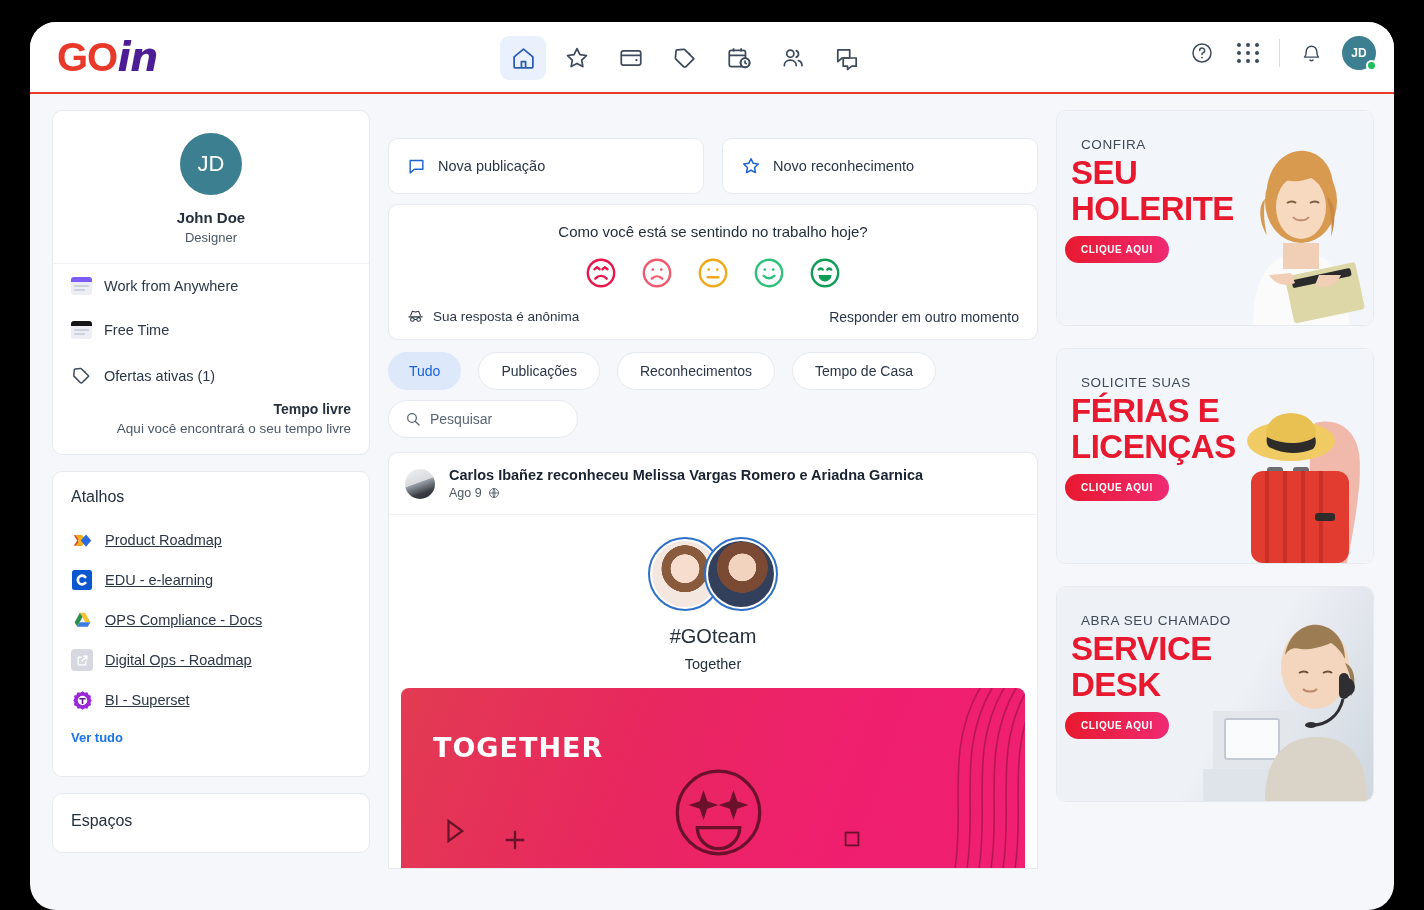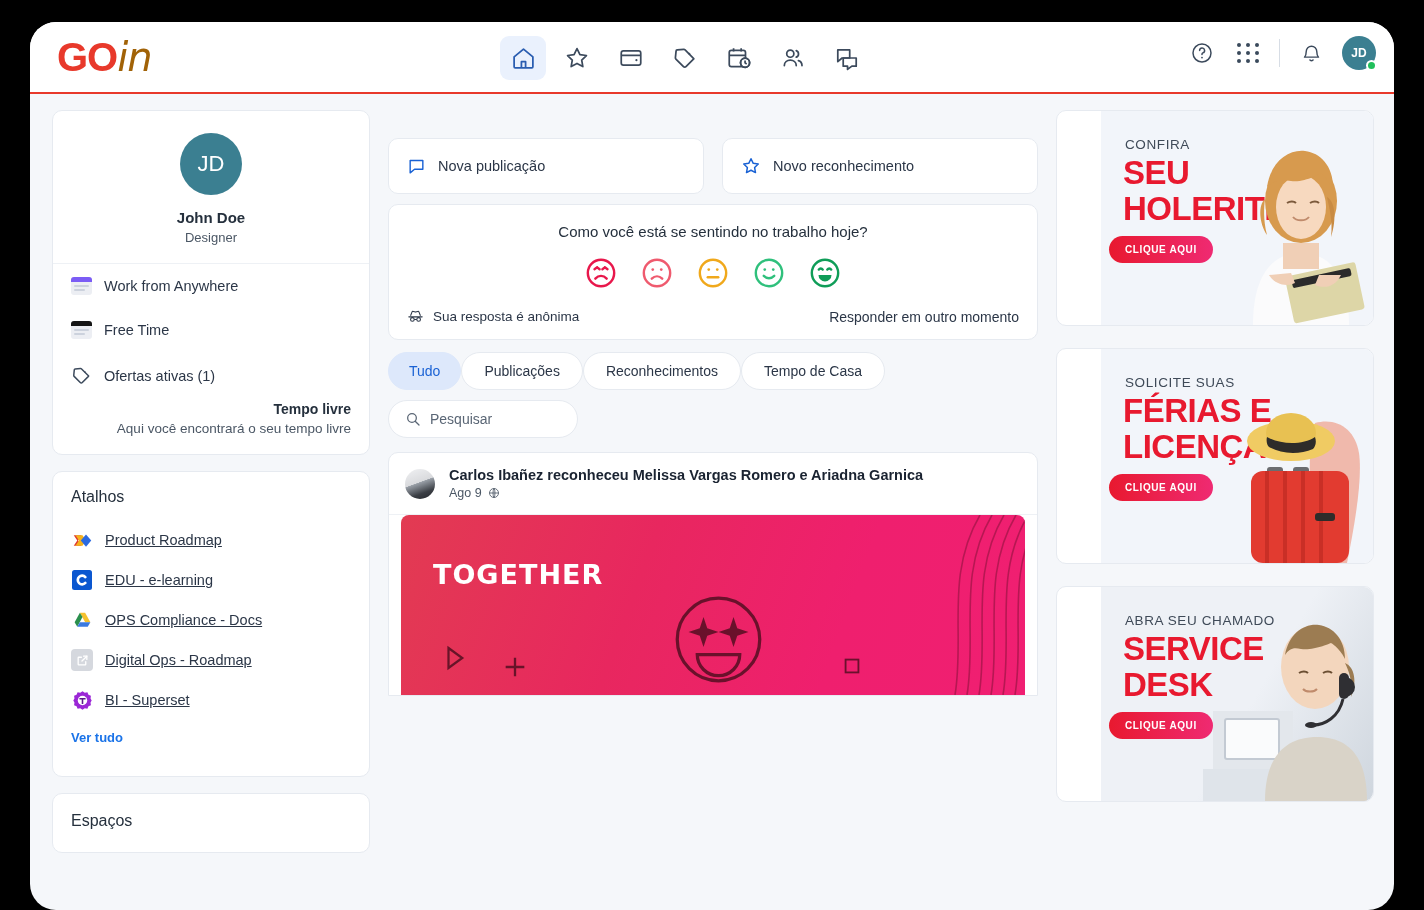--- a/index.html
+++ b/index.html
@@ -11,21 +11,21 @@
     background:#f5f7fa; border-radius:26px 26px 26px 26px; overflow:hidden;
   }
 
   
   #header {
     position:relative; height:72px; background:#fff; border-bottom:2px solid #e8392b;
     display:flex; align-items:center;
   }
   #logo { position:absolute; left:27px; top:12px; user-select:none; }
   #logo .go { font-size:40px; font-weight:bold; color:#e8392b; letter-spacing:-1px; }
-  #logo .in { font-size:40px; font-weight:normal; color:#a16207; font-style:italic; font-family:"DejaVu Sans", sans-serif; letter-spacing:-1px;}
+  #logo .in { font-size:40px; font-weight:bold; color:#4c1d95; font-style:italic; font-family:"DejaVu Sans", sans-serif; letter-spacing:-1px;}
 
   #mainnav { position:absolute; left:470px; top:14px; display:flex; gap:8px; }
   .navbtn {
     width:46px; height:44px; border-radius:9px; display:flex; align-items:center; justify-content:center;
     cursor:pointer;
   }
   .navbtn.active { background:#eaf1fd; }
   .navbtn svg { display:block; }
 
   #headerright { position:absolute; right:18px; top:14px; display:flex; align-items:center; gap:16px; }
@@ -86,21 +86,21 @@
   .composer .lbl { font-size:14.5px; color:#2b3647; }
 
   #moodcard { padding:18px 18px 14px; margin-bottom:12px; }
   #moodq { text-align:center; font-size:15px; color:#25303d; margin-bottom:16px; }
   #moods { display:flex; justify-content:center; gap:22px; margin-bottom:18px; }
   .mood { cursor:pointer; }
   #moodfoot { display:flex; justify-content:space-between; align-items:center; }
   #anon { display:flex; align-items:center; gap:9px; font-size:13.5px; color:#2b3647; }
   #later { font-size:14px; color:#2b3647; cursor:pointer; }
 
-  #filters { display:flex; gap:0; margin-bottom:10px; }
+  #filters { display:flex; gap:17px; margin-bottom:10px; }
   .chip { background:#fff; border:1px solid #e6eaf0; border-radius:22px; height:38px; padding:0 22px;
      display:flex; align-items:center; font-size:14px; color:#2b3647; cursor:pointer; }
   .chip.active { background:#dde8fb; border-color:#dde8fb; color:#1a62d4; padding:0 20px; }
   #searchbox { background:#fff; border:1px solid #e6eaf0; border-radius:22px; height:38px; width:190px;
      display:flex; align-items:center; gap:9px; padding:0 16px; margin-bottom:14px; }
   #searchbox input { border:0; outline:0; font-size:14px; color:#2b3647; font-family:"Liberation Sans",sans-serif; width:130px; background:transparent;}
   #searchbox input::placeholder { color:#5a6675; }
 
   #post { background:#fff; border:1px solid #e6eaf0; border-radius:10px 10px 0 0; overflow:hidden; }
   #posthead { display:flex; gap:14px; align-items:center; padding:14px 16px; border-bottom:1px solid #eef1f5; }
@@ -119,24 +119,24 @@
   #tag { font-size:20px; color:#25303d; margin-bottom:8px; }
   #subtag { font-size:14.5px; color:#25303d; }
 
   #banner { margin:0 12px; height:180px; border-radius:8px 8px 0 0; position:relative; overflow:hidden;
      background:linear-gradient(110deg,#e23b52 0%,#e8275f 38%,#ef1f6e 70%,#f01f72 100%); }
   #bantitle { position:absolute; left:32px; top:44px; font-size:27px; font-weight:bold; color:#fff; letter-spacing:1px;
     font-family:"DejaVu Sans", sans-serif; }
   #banner .deco { position:absolute; opacity:.8; }
 
   
-  .ad { background:#fff; border:1px solid #e6eaf0; border-radius:10px; overflow:hidden; margin-bottom:22px;padding-left:44px; }
+  .ad { background:#fff; border:1px solid #e6eaf0; border-radius:10px; overflow:hidden; margin-bottom:22px; }
   .adinner { position:relative; height:214px; background:#f2f5fa; overflow:hidden; }
   .adsmall { font-size:13.5px; color:#3f4a58; letter-spacing:.6px; position:absolute; left:24px; top:26px; font-weight:normal;}
-  .adbig { position:absolute; left:22px; top:44px; font-size:33px; line-height:36px; font-weight:bold; color:#e8192f; letter-spacing:-0.5px;}
+  .adbig { position:absolute; left:14px; top:44px; font-size:33px; line-height:36px; font-weight:bold; color:#e8192f; letter-spacing:-0.5px;}
   .adbtn { position:absolute; left:8px; bottom:62px; background:linear-gradient(90deg,#e8192f,#ef2a72);
      color:#fff; font-size:10px; font-weight:bold; letter-spacing:.6px; padding:8px 16px; border-radius:16px; cursor:pointer; }
   .adart { position:absolute; right:0; bottom:0; width:150px; height:200px; }
 </style>
 </head>
 <body>
 
 <div id="frame">
 
   <div id="header">
@@ -422,20 +422,32 @@
             <div id="postmeta">
               <span>Ago 9</span>
               <svg width="12" height="12" viewBox="0 0 24 24" fill="none" stroke="#4b5765" stroke-width="1.7">
                 <circle cx="12" cy="12" r="9"></circle>
                   <path d="M3 12h18M12 3c2.6 2.6 2.6 15.4 0 18-2.6-2.6-2.6-15.4 0-18z"></path>
               </svg>
             </div>
           </div>
         </div>
 
+        <div id="recog">
+          <div id="faces">
+            <div class="face" id="f1">
+                <div class="inner"></div>
+              </div>
+            <div class="face second" id="f2">
+                <div class="inner"></div>
+              </div>
+          </div>
+          <div id="tag">#GOteam</div>
+          <div id="subtag">Together</div>
+        </div>
 
         <div id="banner">
           <div id="bantitle">TOGETHER</div>
           <svg class="deco" style="left:255px;top:62px" width="125" height="125" viewBox="0 0 100 100" fill="none" stroke="#4a0d1d" stroke-width="2.6">
             <circle cx="50" cy="50" r="33"></circle>
             <path d="M38 32 L41 41 L50 44 L41 47 L38 56 L35 47 L26 44 L35 41 Z" fill="#4a0d1d" stroke="none"></path>
             <path d="M62 32 L65 41 L74 44 L65 47 L62 56 L59 47 L50 44 L59 41 Z" fill="#4a0d1d" stroke="none"></path>
             <path d="M33 62h34a17 17 0 0 1-34 0z"></path>
           </svg>
           <svg class="deco" style="left:40px;top:128px" width="30" height="30" viewBox="0 0 24 24" fill="none" stroke="#4a0d1d" stroke-width="1.8">

